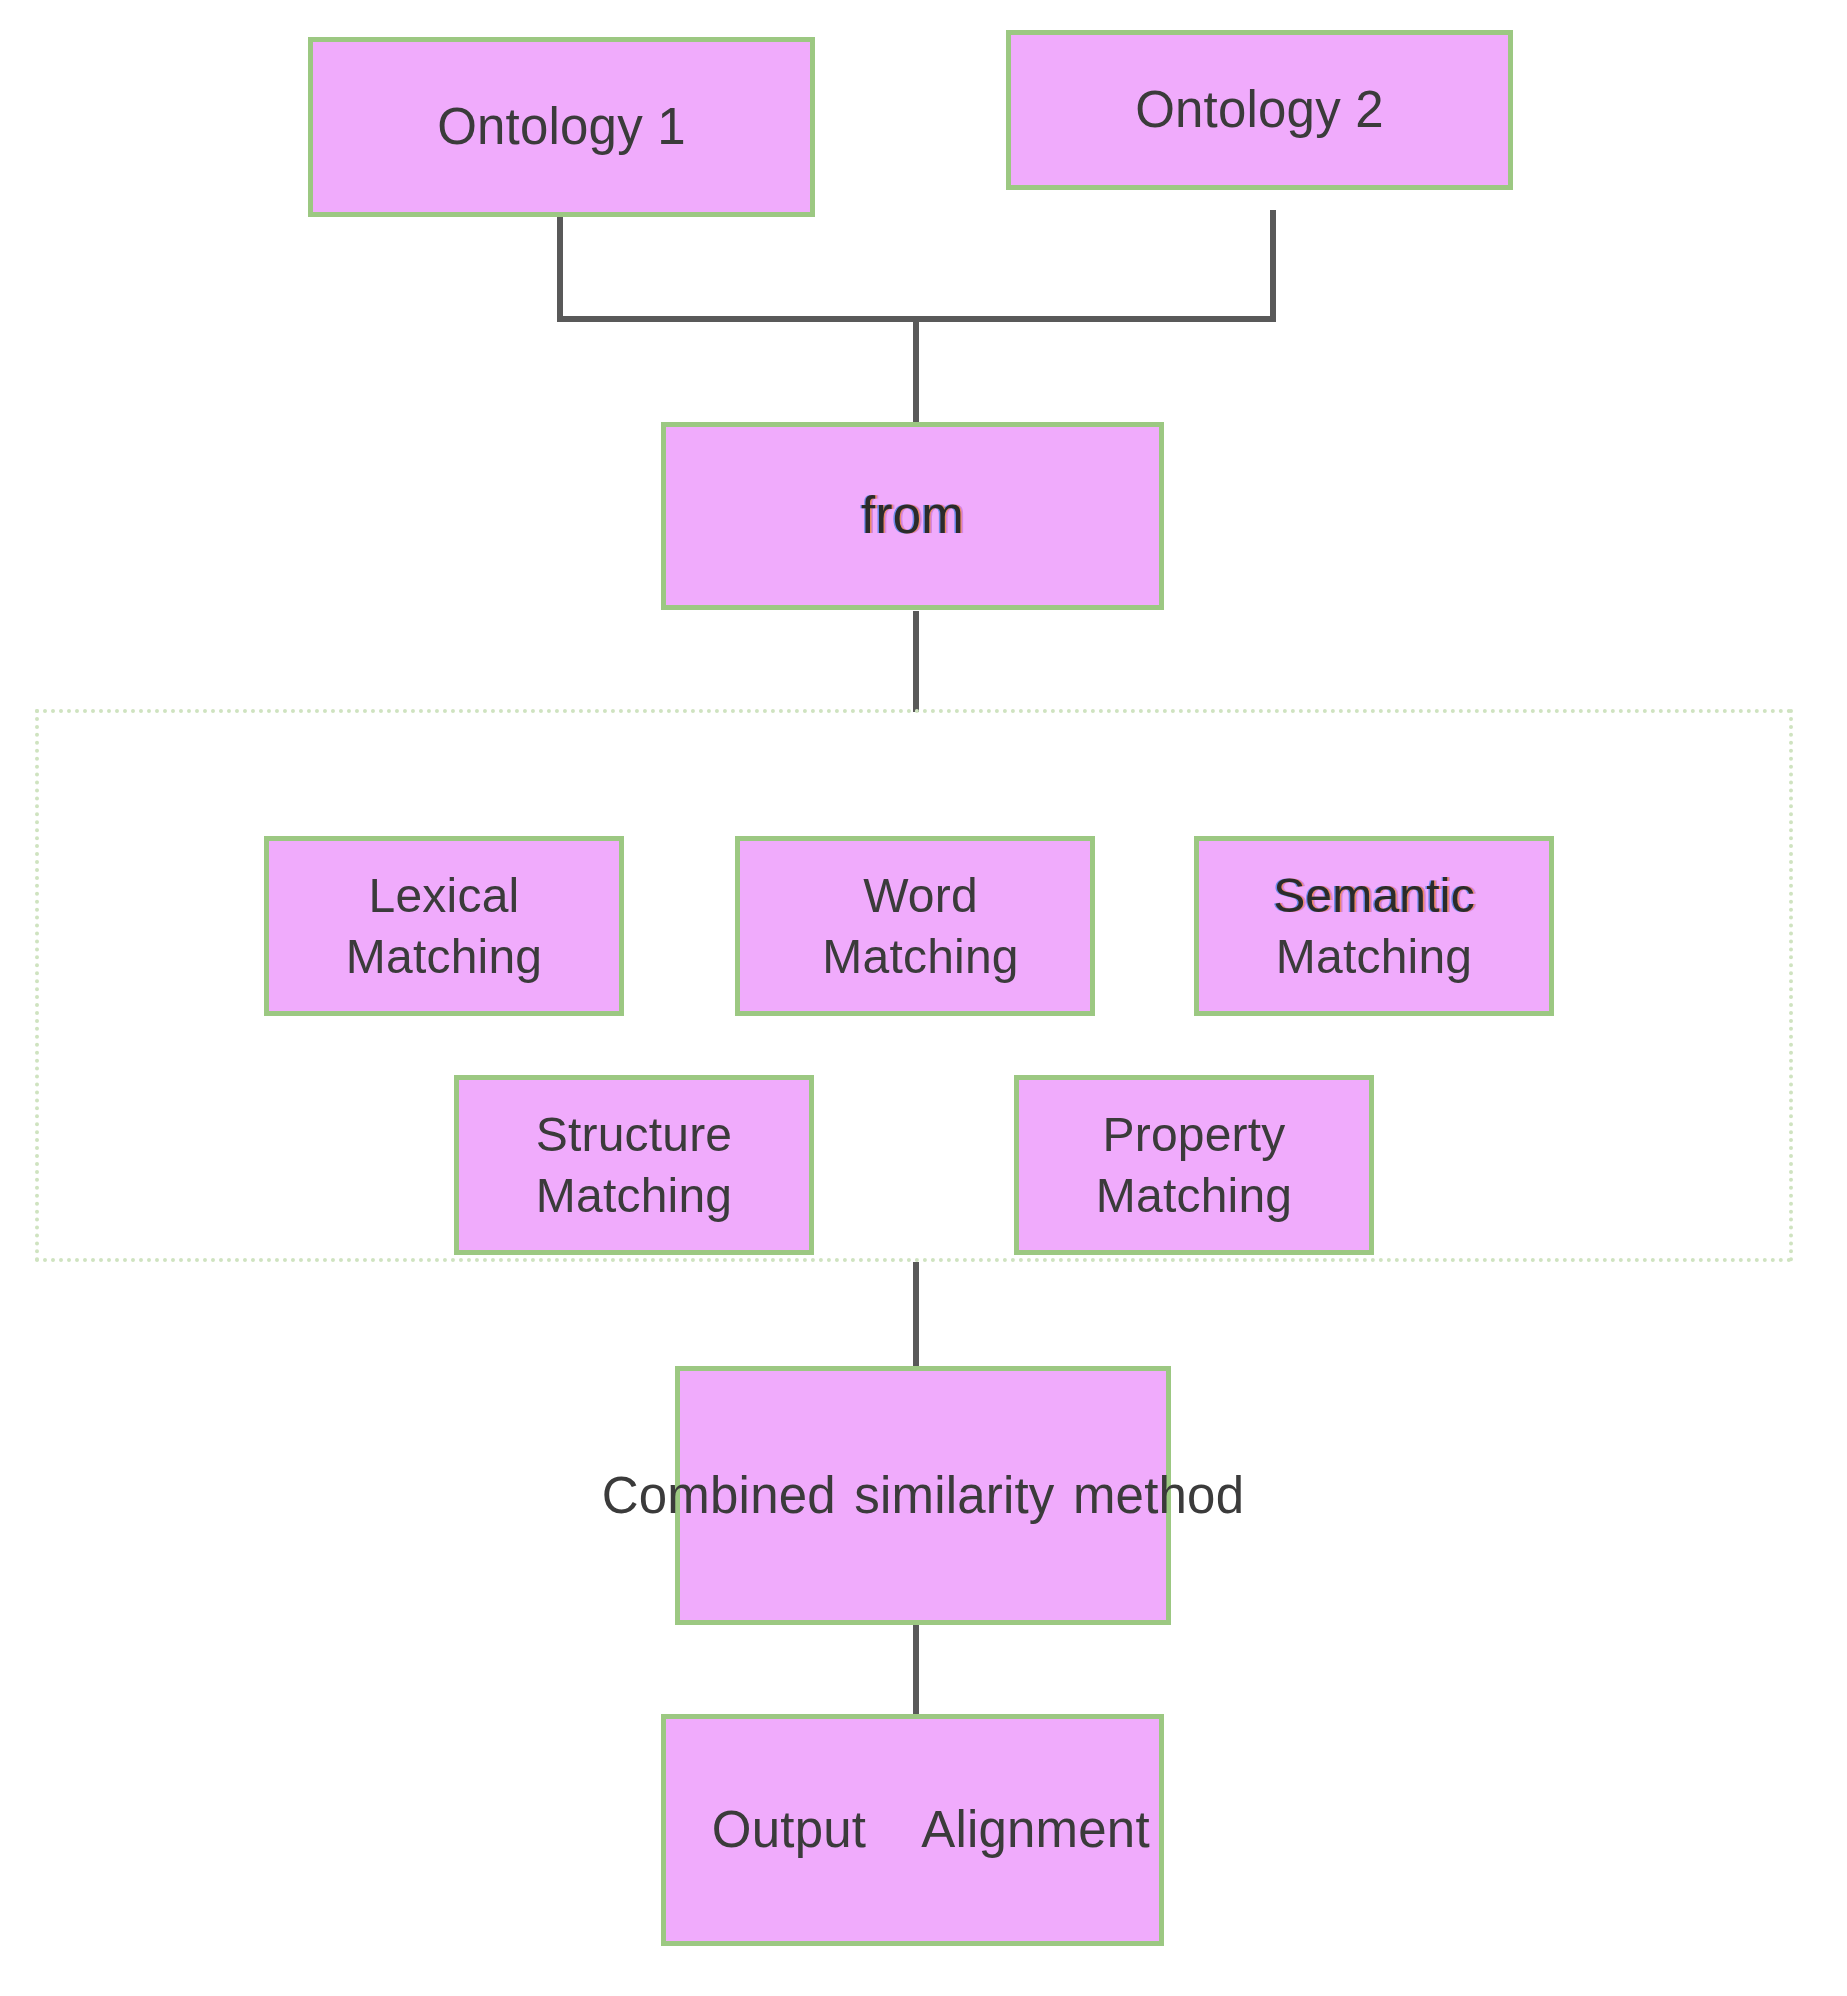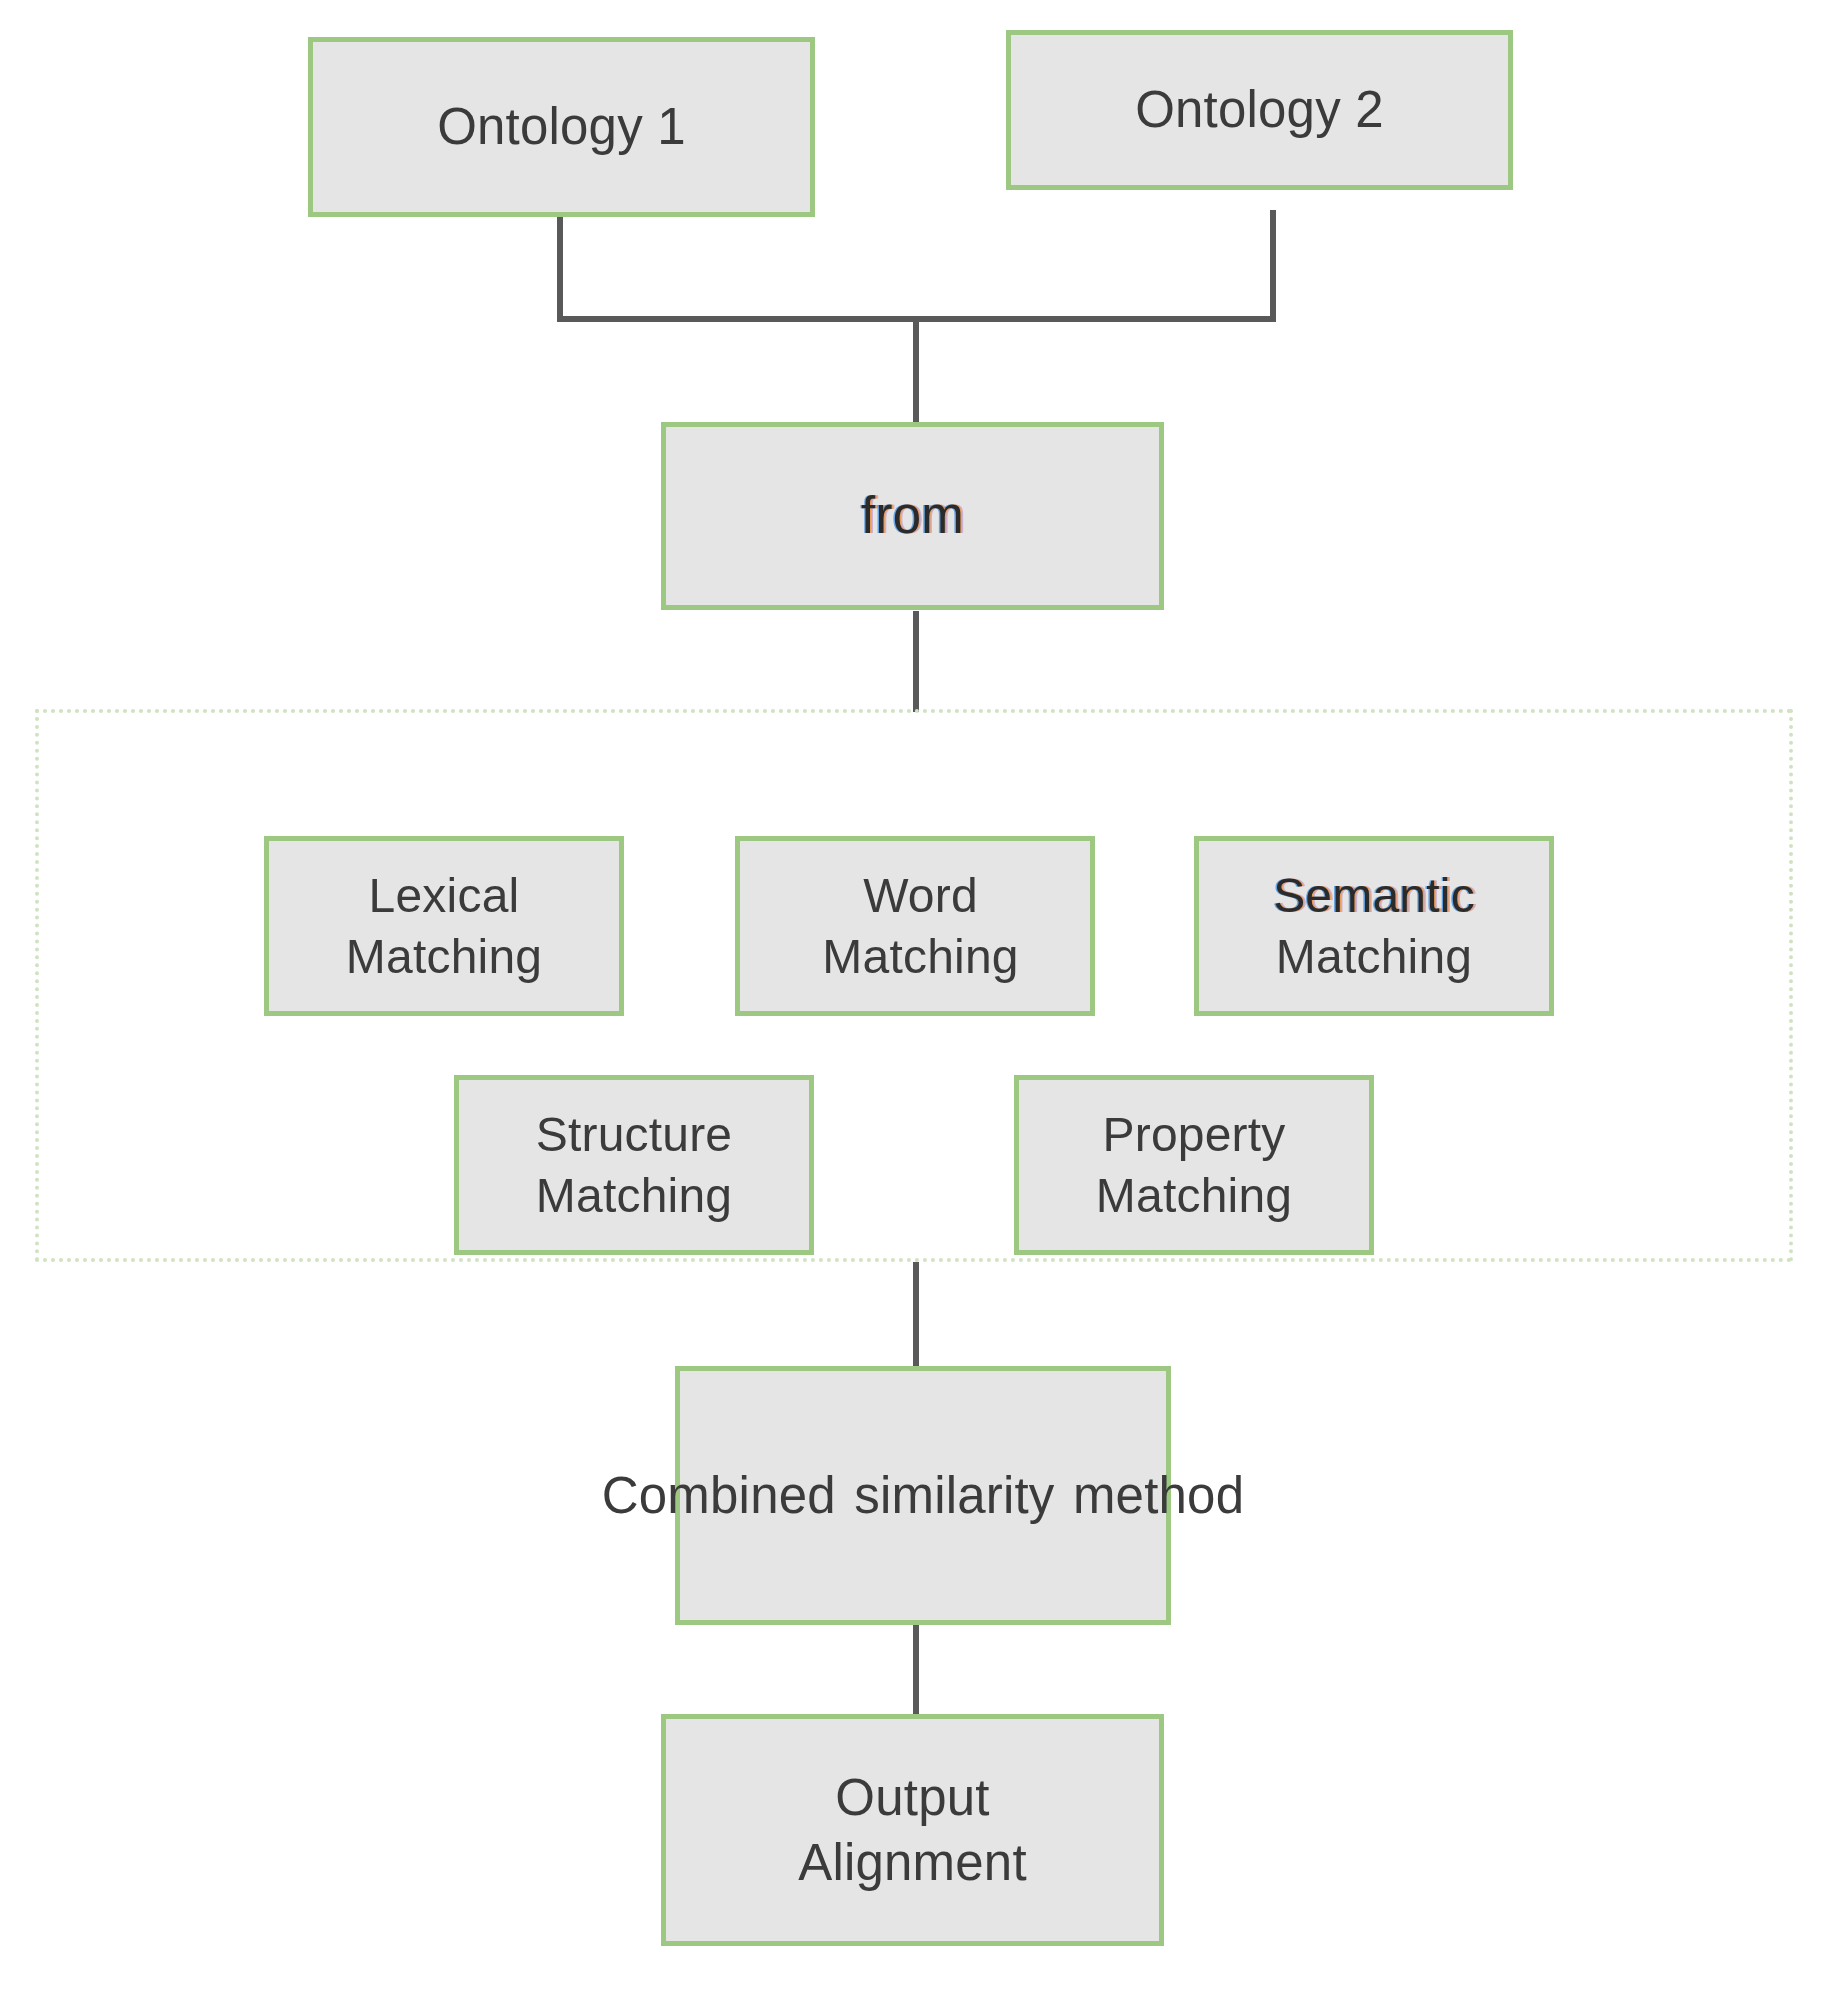--- a/index.html
+++ b/index.html
@@ -15,21 +15,21 @@
     width: 1848px;
     height: 1996px;
     background: #ffffff;
     overflow: hidden;
   }
   
   .node {
     position: absolute;
     box-sizing: border-box;
     border: 5.5px solid #9cc882;
-    background: #e5e5e5;
+    background: #f0abfc;
     display: flex;
     align-items: center;
     justify-content: center;
     text-align: center;
     color: #3b3b3b;
     font-size: 51px;
     line-height: 1.28;
     letter-spacing: 0.2px;
     font-weight: 400;
   }
@@ -125,19 +125,19 @@
   <div class="conn v" style="left:913px; top:1262px; height:106px;"></div>
 
   <div class="node" style="left:675px; top:1366px; width:496px; height:259px; flex-direction:row;">
     <span class="label">Combined</span>
     <span class="label">similarity</span>
     <span class="label">method</span>
   </div>
 
   <div class="conn v" style="left:913px; top:1625px; height:93px;"></div>
 
-  <div class="node" style="left:661px; top:1714px; width:503px; height:232px; flex-direction:column;">
+  <div class="node" style="left:661px; top:1714px; width:503px; height:232px; flex-direction:row;">
     <span class="label">Output</span>
     <span class="label">Alignment</span>
   </div>
 
 </div>
 
 
 </body></html>

